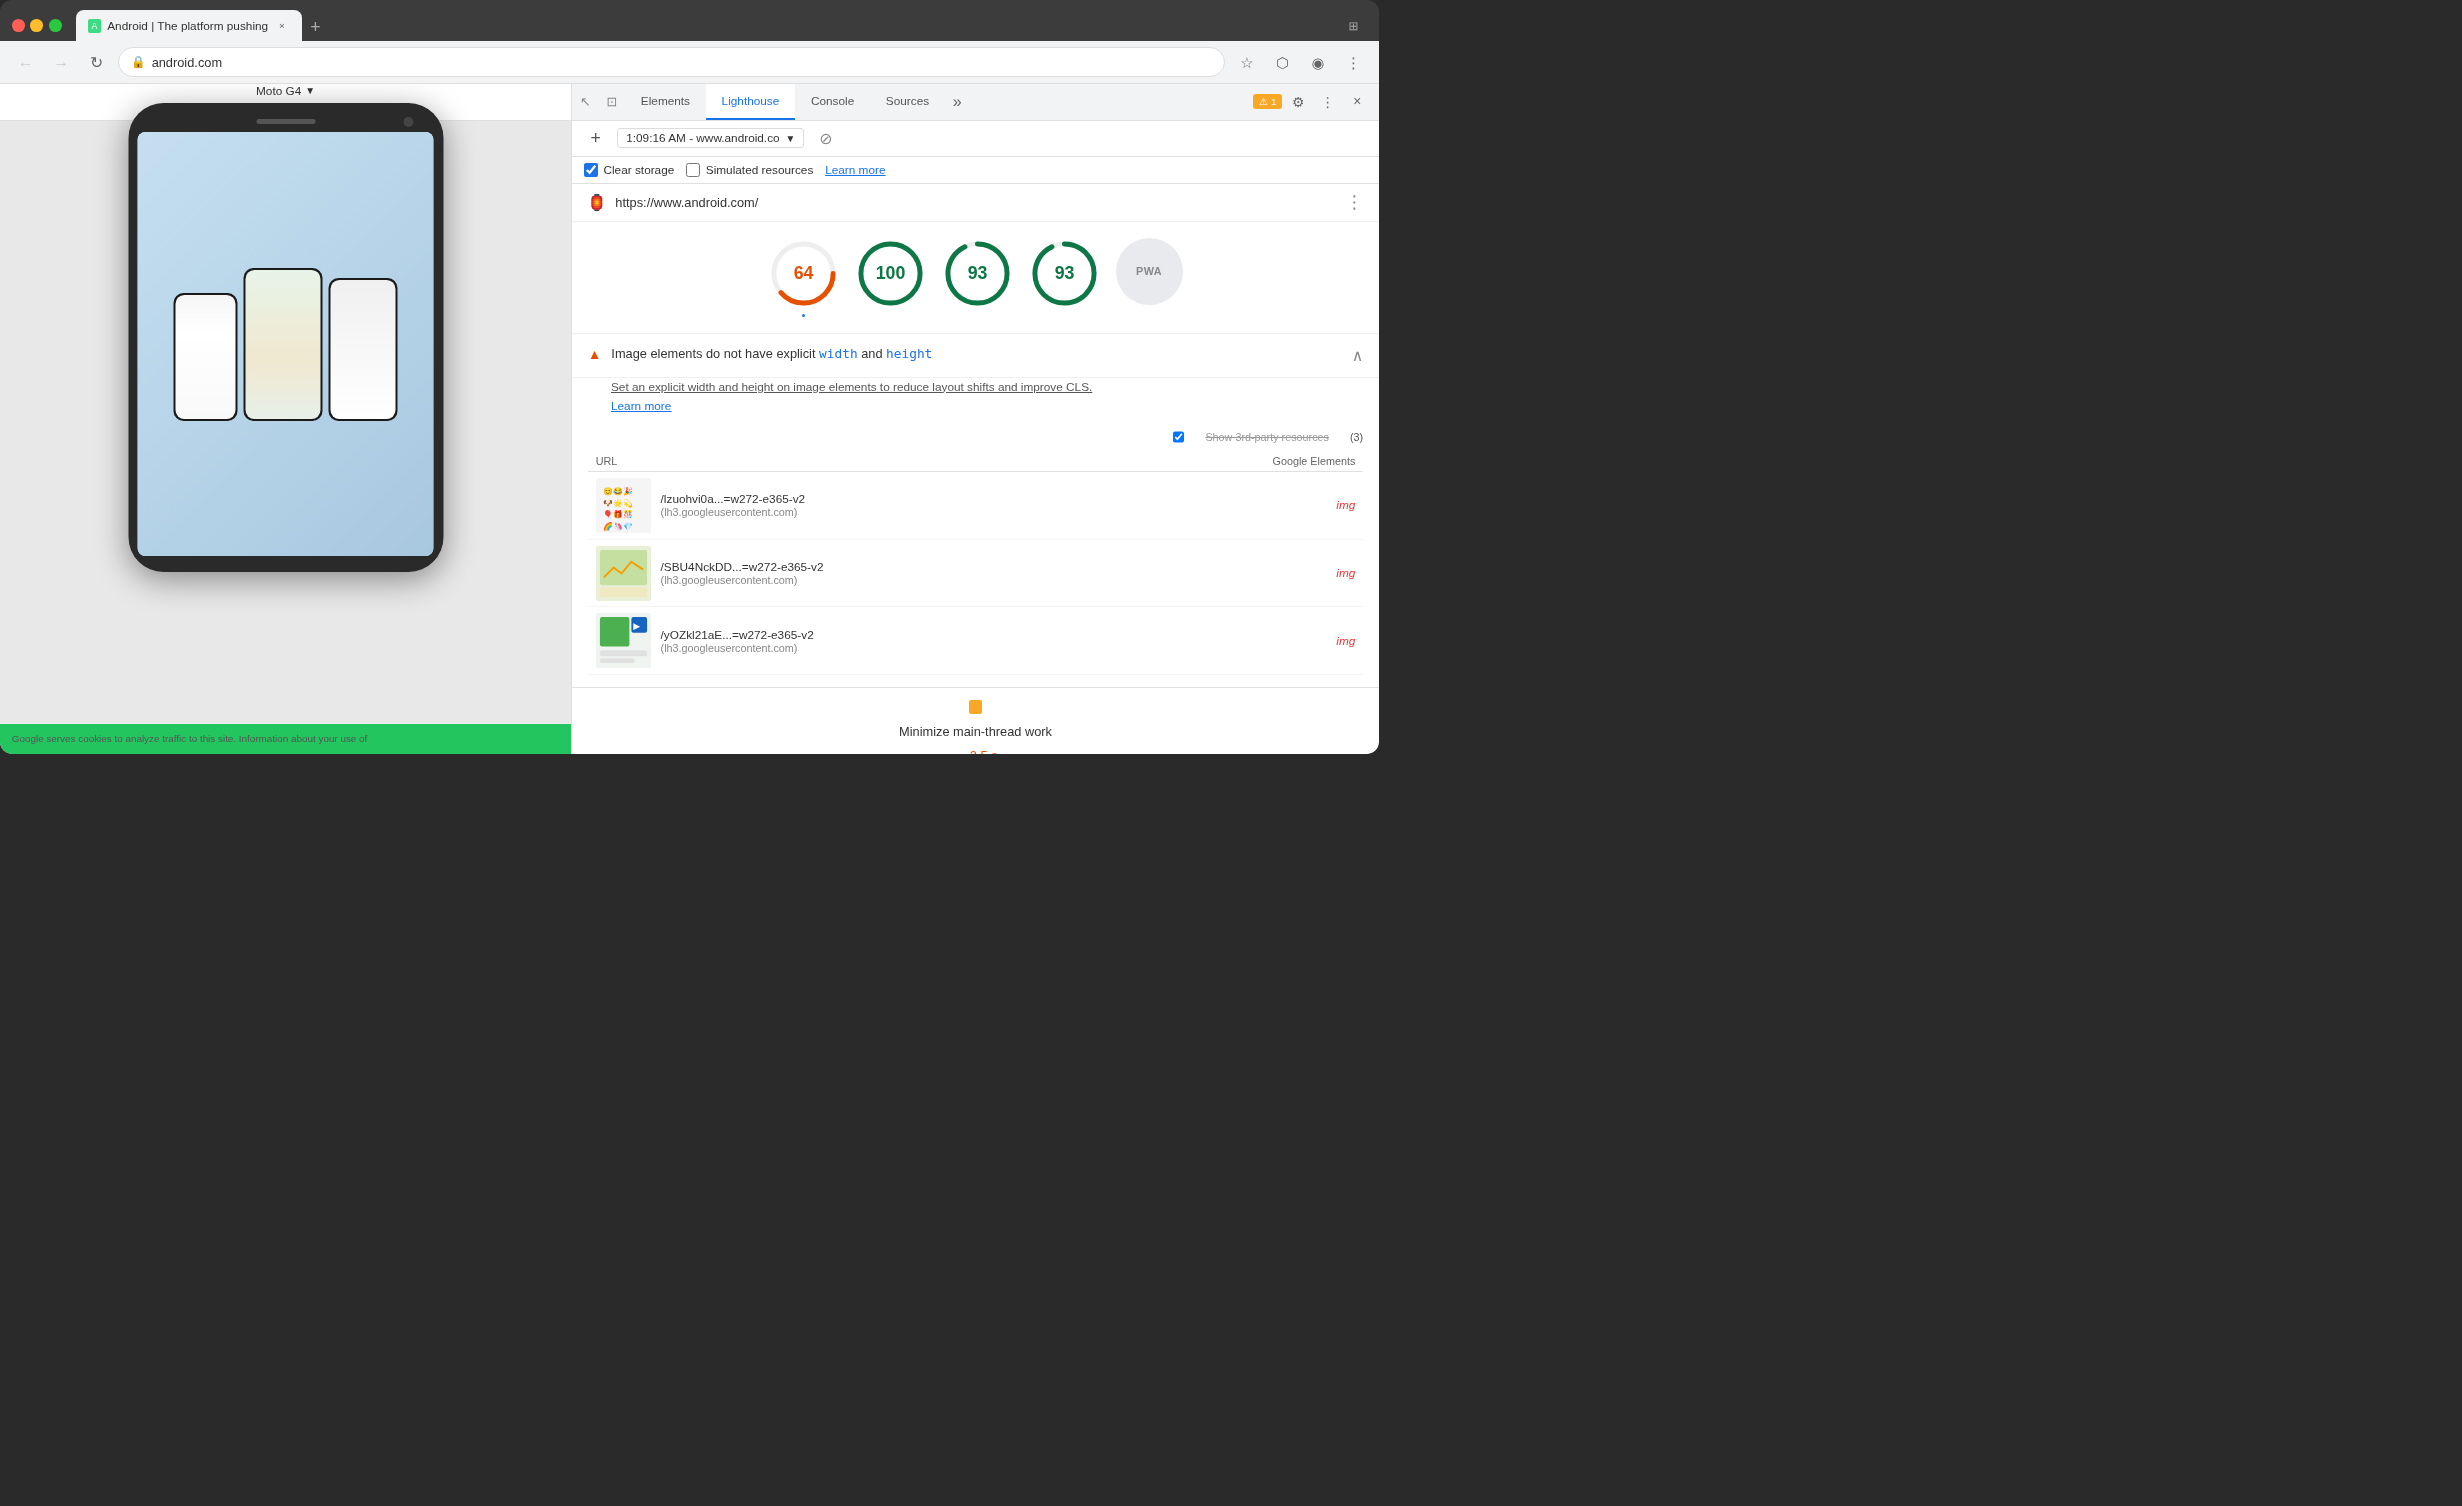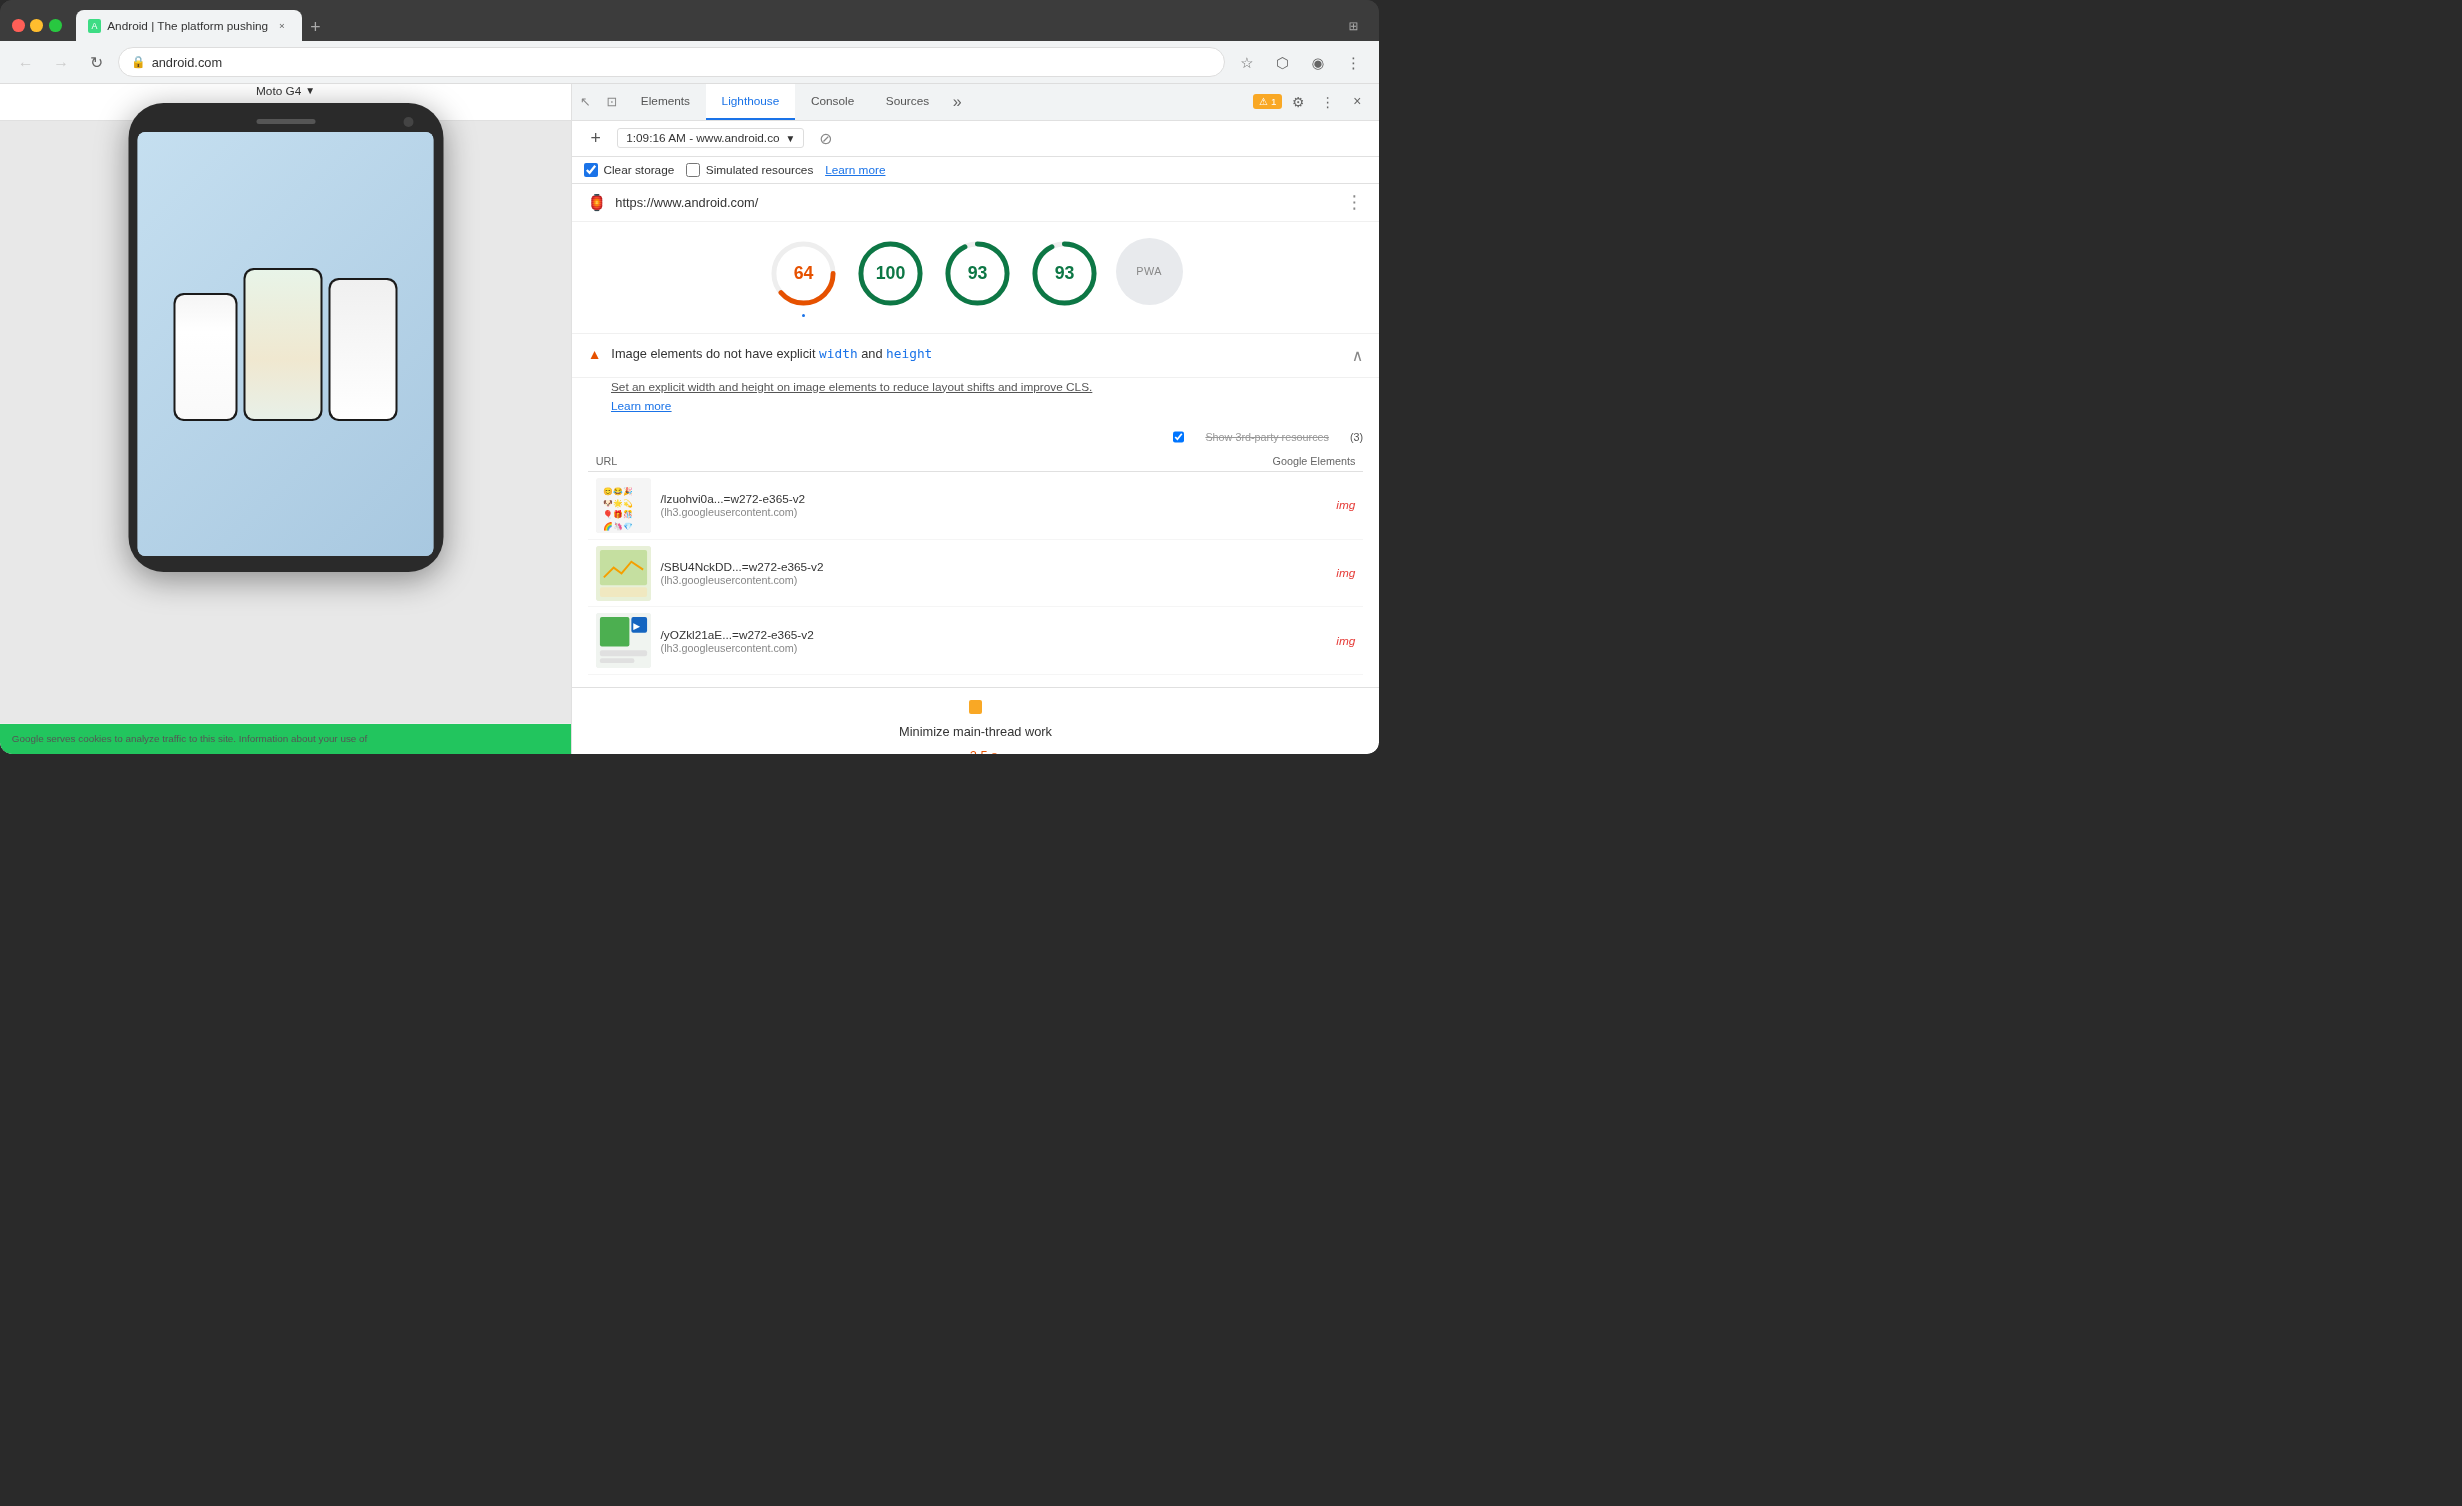--- a/index.html
+++ b/index.html
@@ -739,21 +739,21 @@
     .pwa-circle {
       width: 67px;
       height: 67px;
       border-radius: 50%;
       background: #e8eaed;
       display: flex;
       align-items: center;
       justify-content: center;
       font-size: 10.8px;
       color: #888;
-      font-weight: 400;
+      font-weight: 700;
       letter-spacing: 0.5px;
     }
   </style>
 </head>
 <body>
 
 <div class="browser-window">
 
   <div class="title-bar">
     <div class="traffic-lights">

